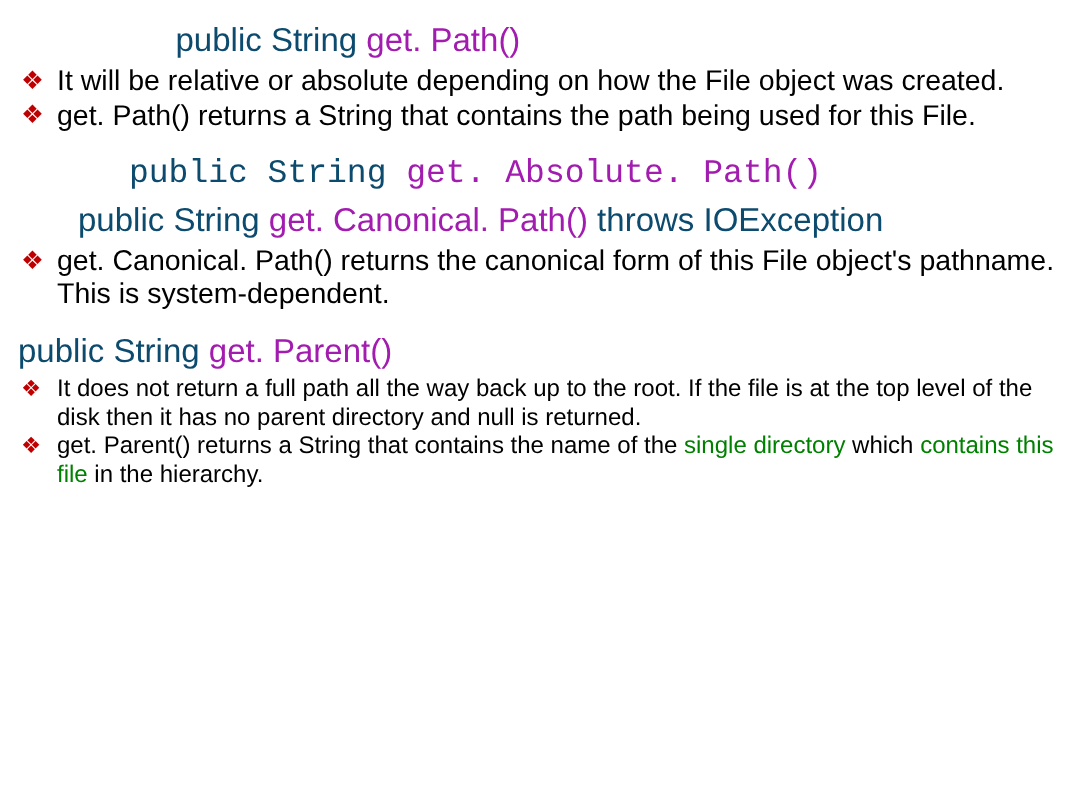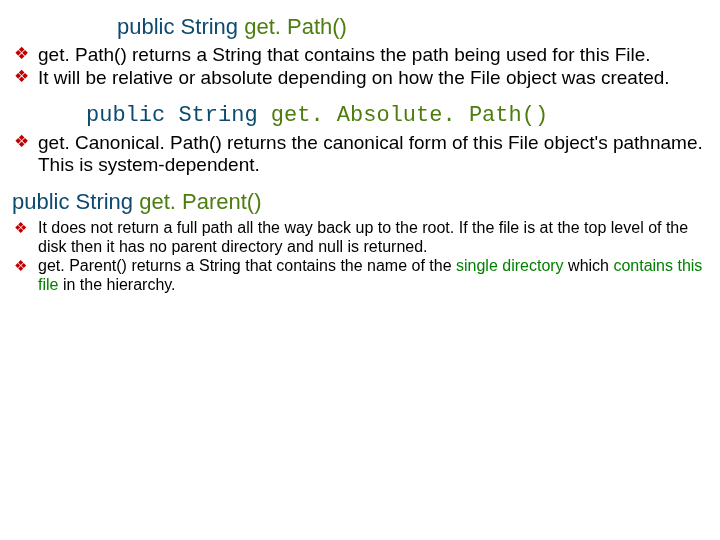--- a/index.html
+++ b/index.html
@@ -9,21 +9,21 @@
     box-sizing: border-box;
     font-family: Arial, Helvetica, sans-serif;
     color: #000;
     background: #fff;
   }
   .heading {
     font-size: 22px;
     margin: 6px 0 4px 0;
   }
   .heading .prefix { color: #0c4a6e; }
-  .heading .method { color: #4d7c0f; }
+  .heading .method { color: #a21caf; }
   .h1 { margin-left: 105px; }
   .h2 { margin-left: 74px; font-family: Liberation Mono, monospace; }
   .h3 { margin-left: 40px; }
   .h4 { }
   ul.bullets {
     list-style: none;
     padding: 0;
     margin: 2px 0 14px 0;
   }
   ul.bullets li {
@@ -44,24 +44,25 @@
   }
   ul.bullets.small li::before { font-size: 15px; top: 0; }
   .green { color: #008000; }
 </style>
 </head>
 <body>
 
 <div id="root">
     <div class="heading h1"><span class="prefix">public String </span><span class="method">get. Path()</span></div>
     <ul class="bullets ">
+      <li>It will be relative or absolute depending on how the File object was created.</li>
       <li>get. Path() returns a String that contains the path being used for this File.</li>
-      <li>It will be relative or absolute depending on how the File object was created.</li>
     </ul>
     <div class="heading h2"><span class="prefix">public String </span><span class="method">get. Absolute. Path()</span></div>
+    <div class="heading h3"><span class="prefix">public String </span><span class="method">get. Canonical. Path()</span><span class="prefix"> throws IOException</span></div>
     <ul class="bullets ">
       <li>get. Canonical. Path() returns the canonical form of this File object's pathname. This is system-dependent.</li>
     </ul>
     <div class="heading h4"><span class="prefix">public String </span><span class="method">get. Parent()</span></div>
     <ul class="bullets small">
       <li> It does not return a full path all the way back up to the root. If the file is at the top level of the disk then it has no parent directory and null is returned.</li>
       <li>get. Parent() returns a String that contains the name of the <span class="green">single directory</span> which <span class="green">contains this file</span> in the hierarchy.</li>
     </ul>
   </div>
 

